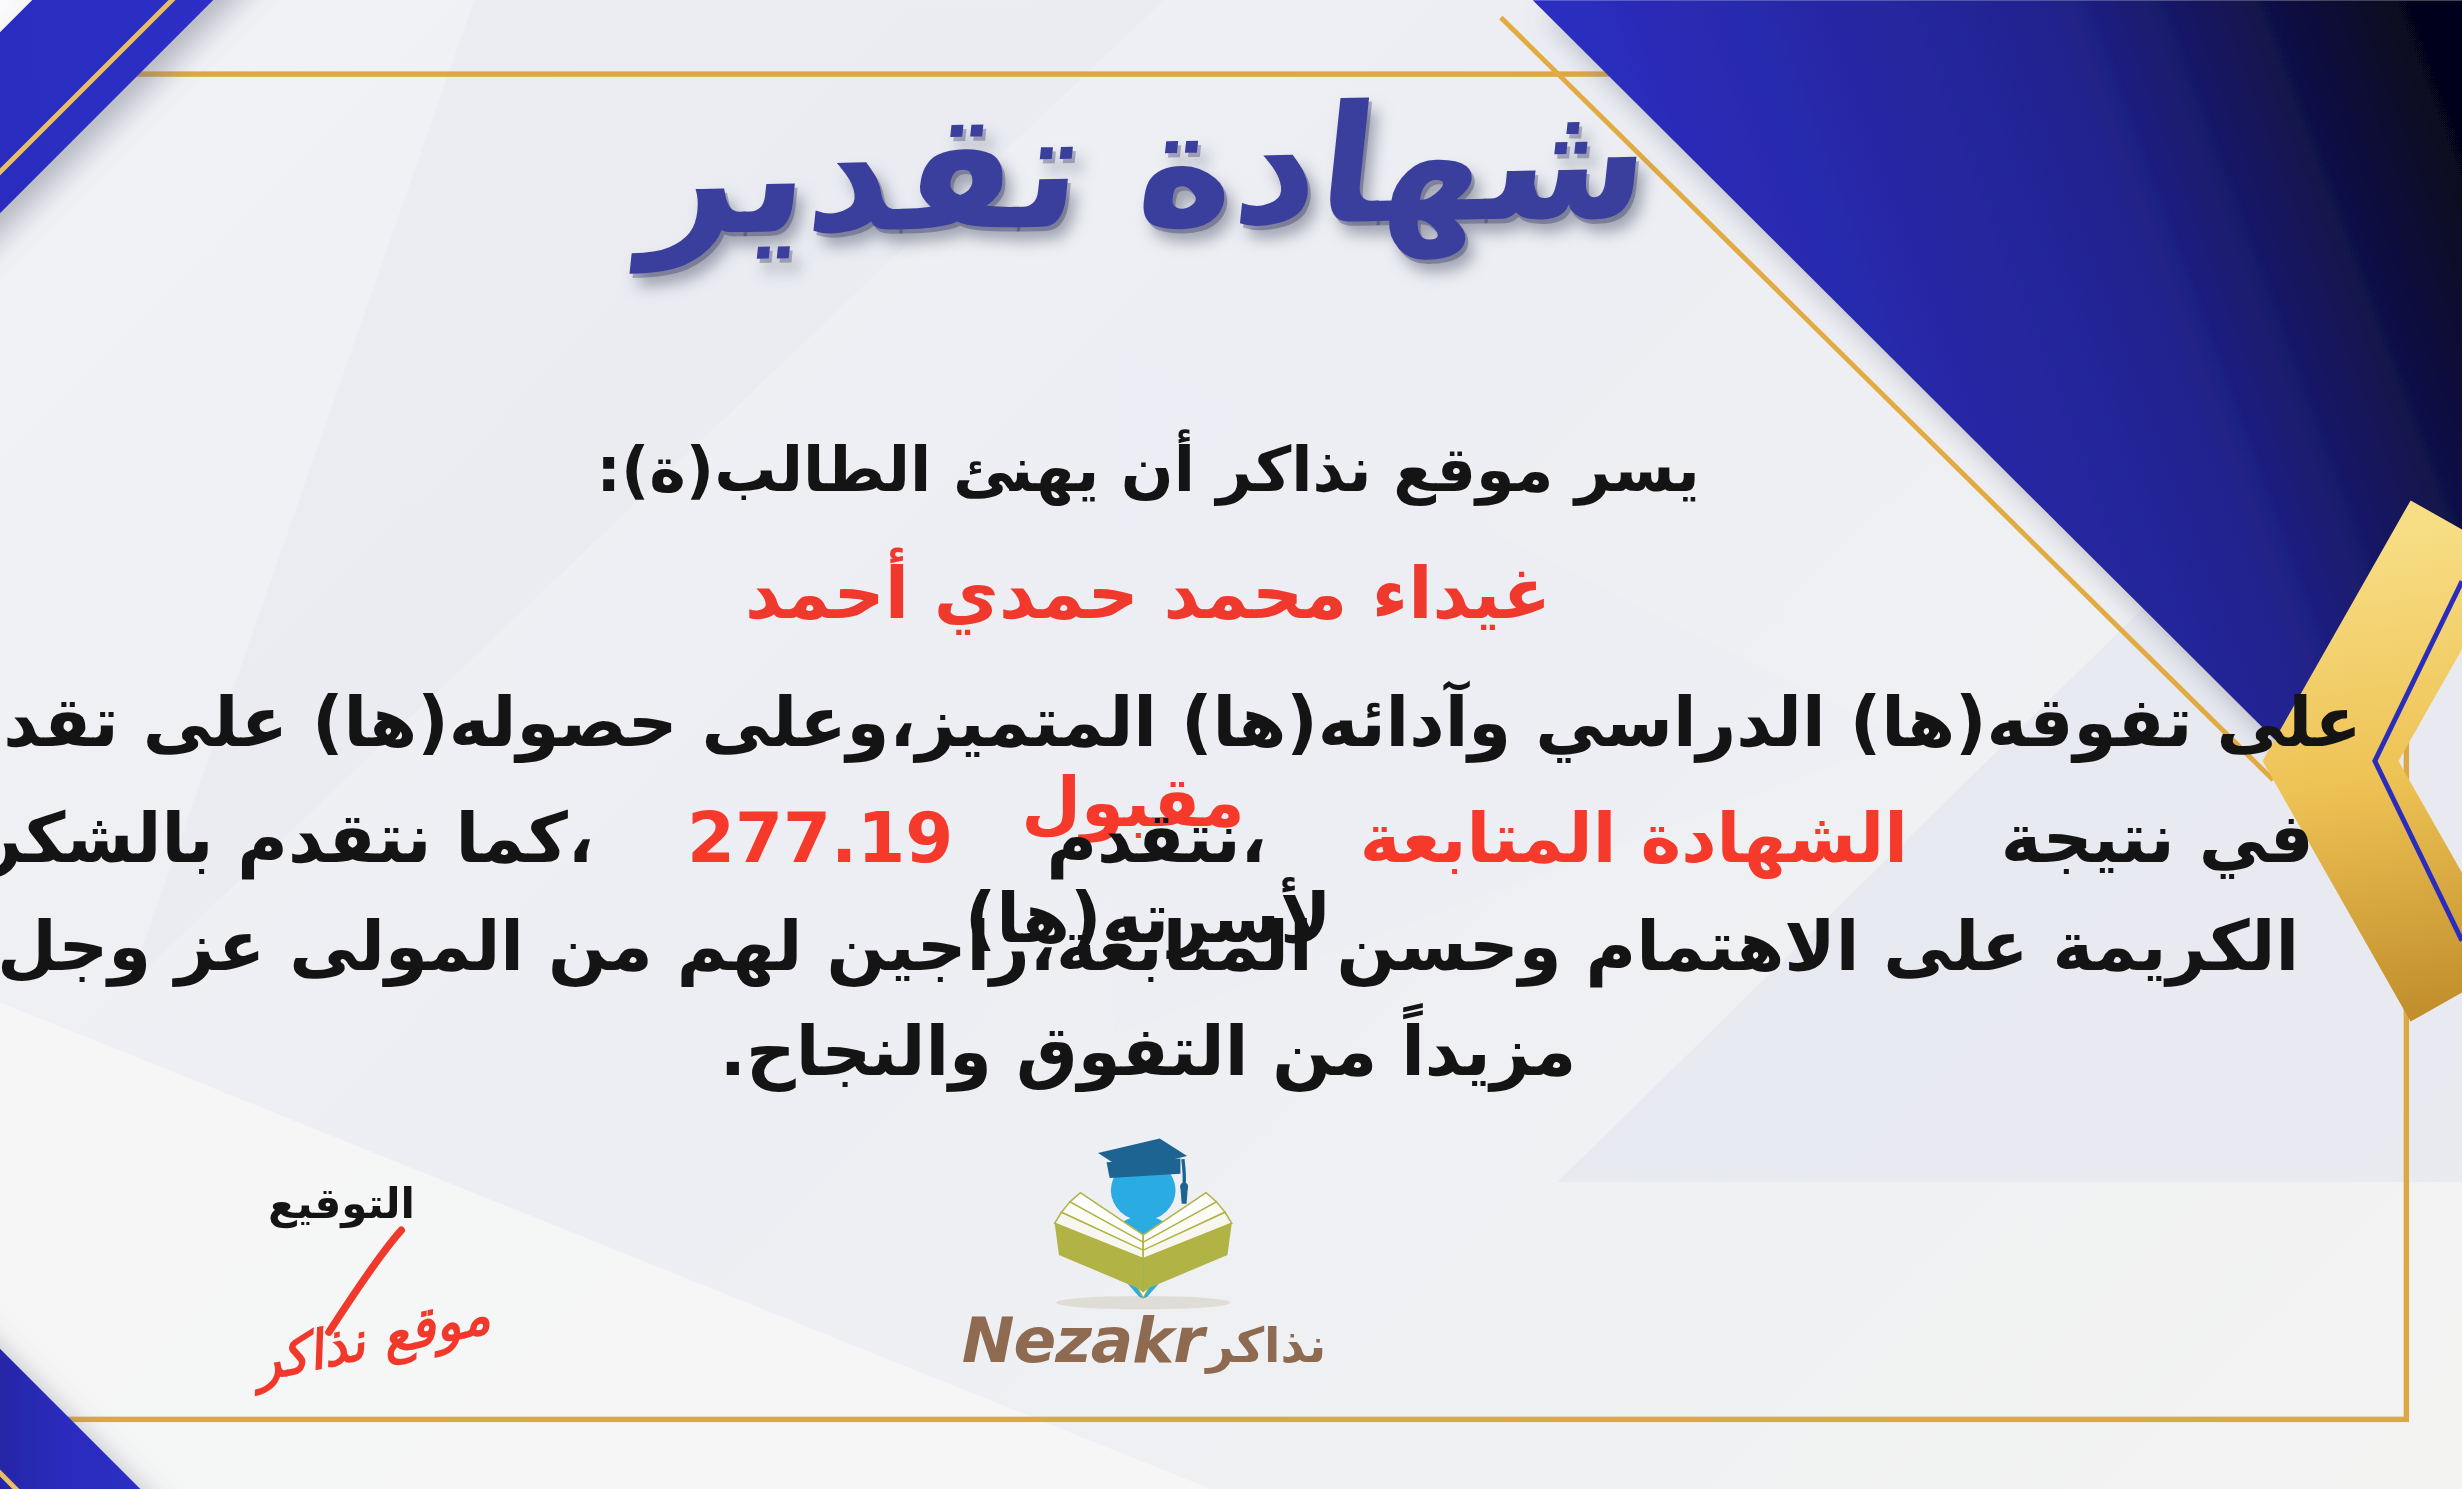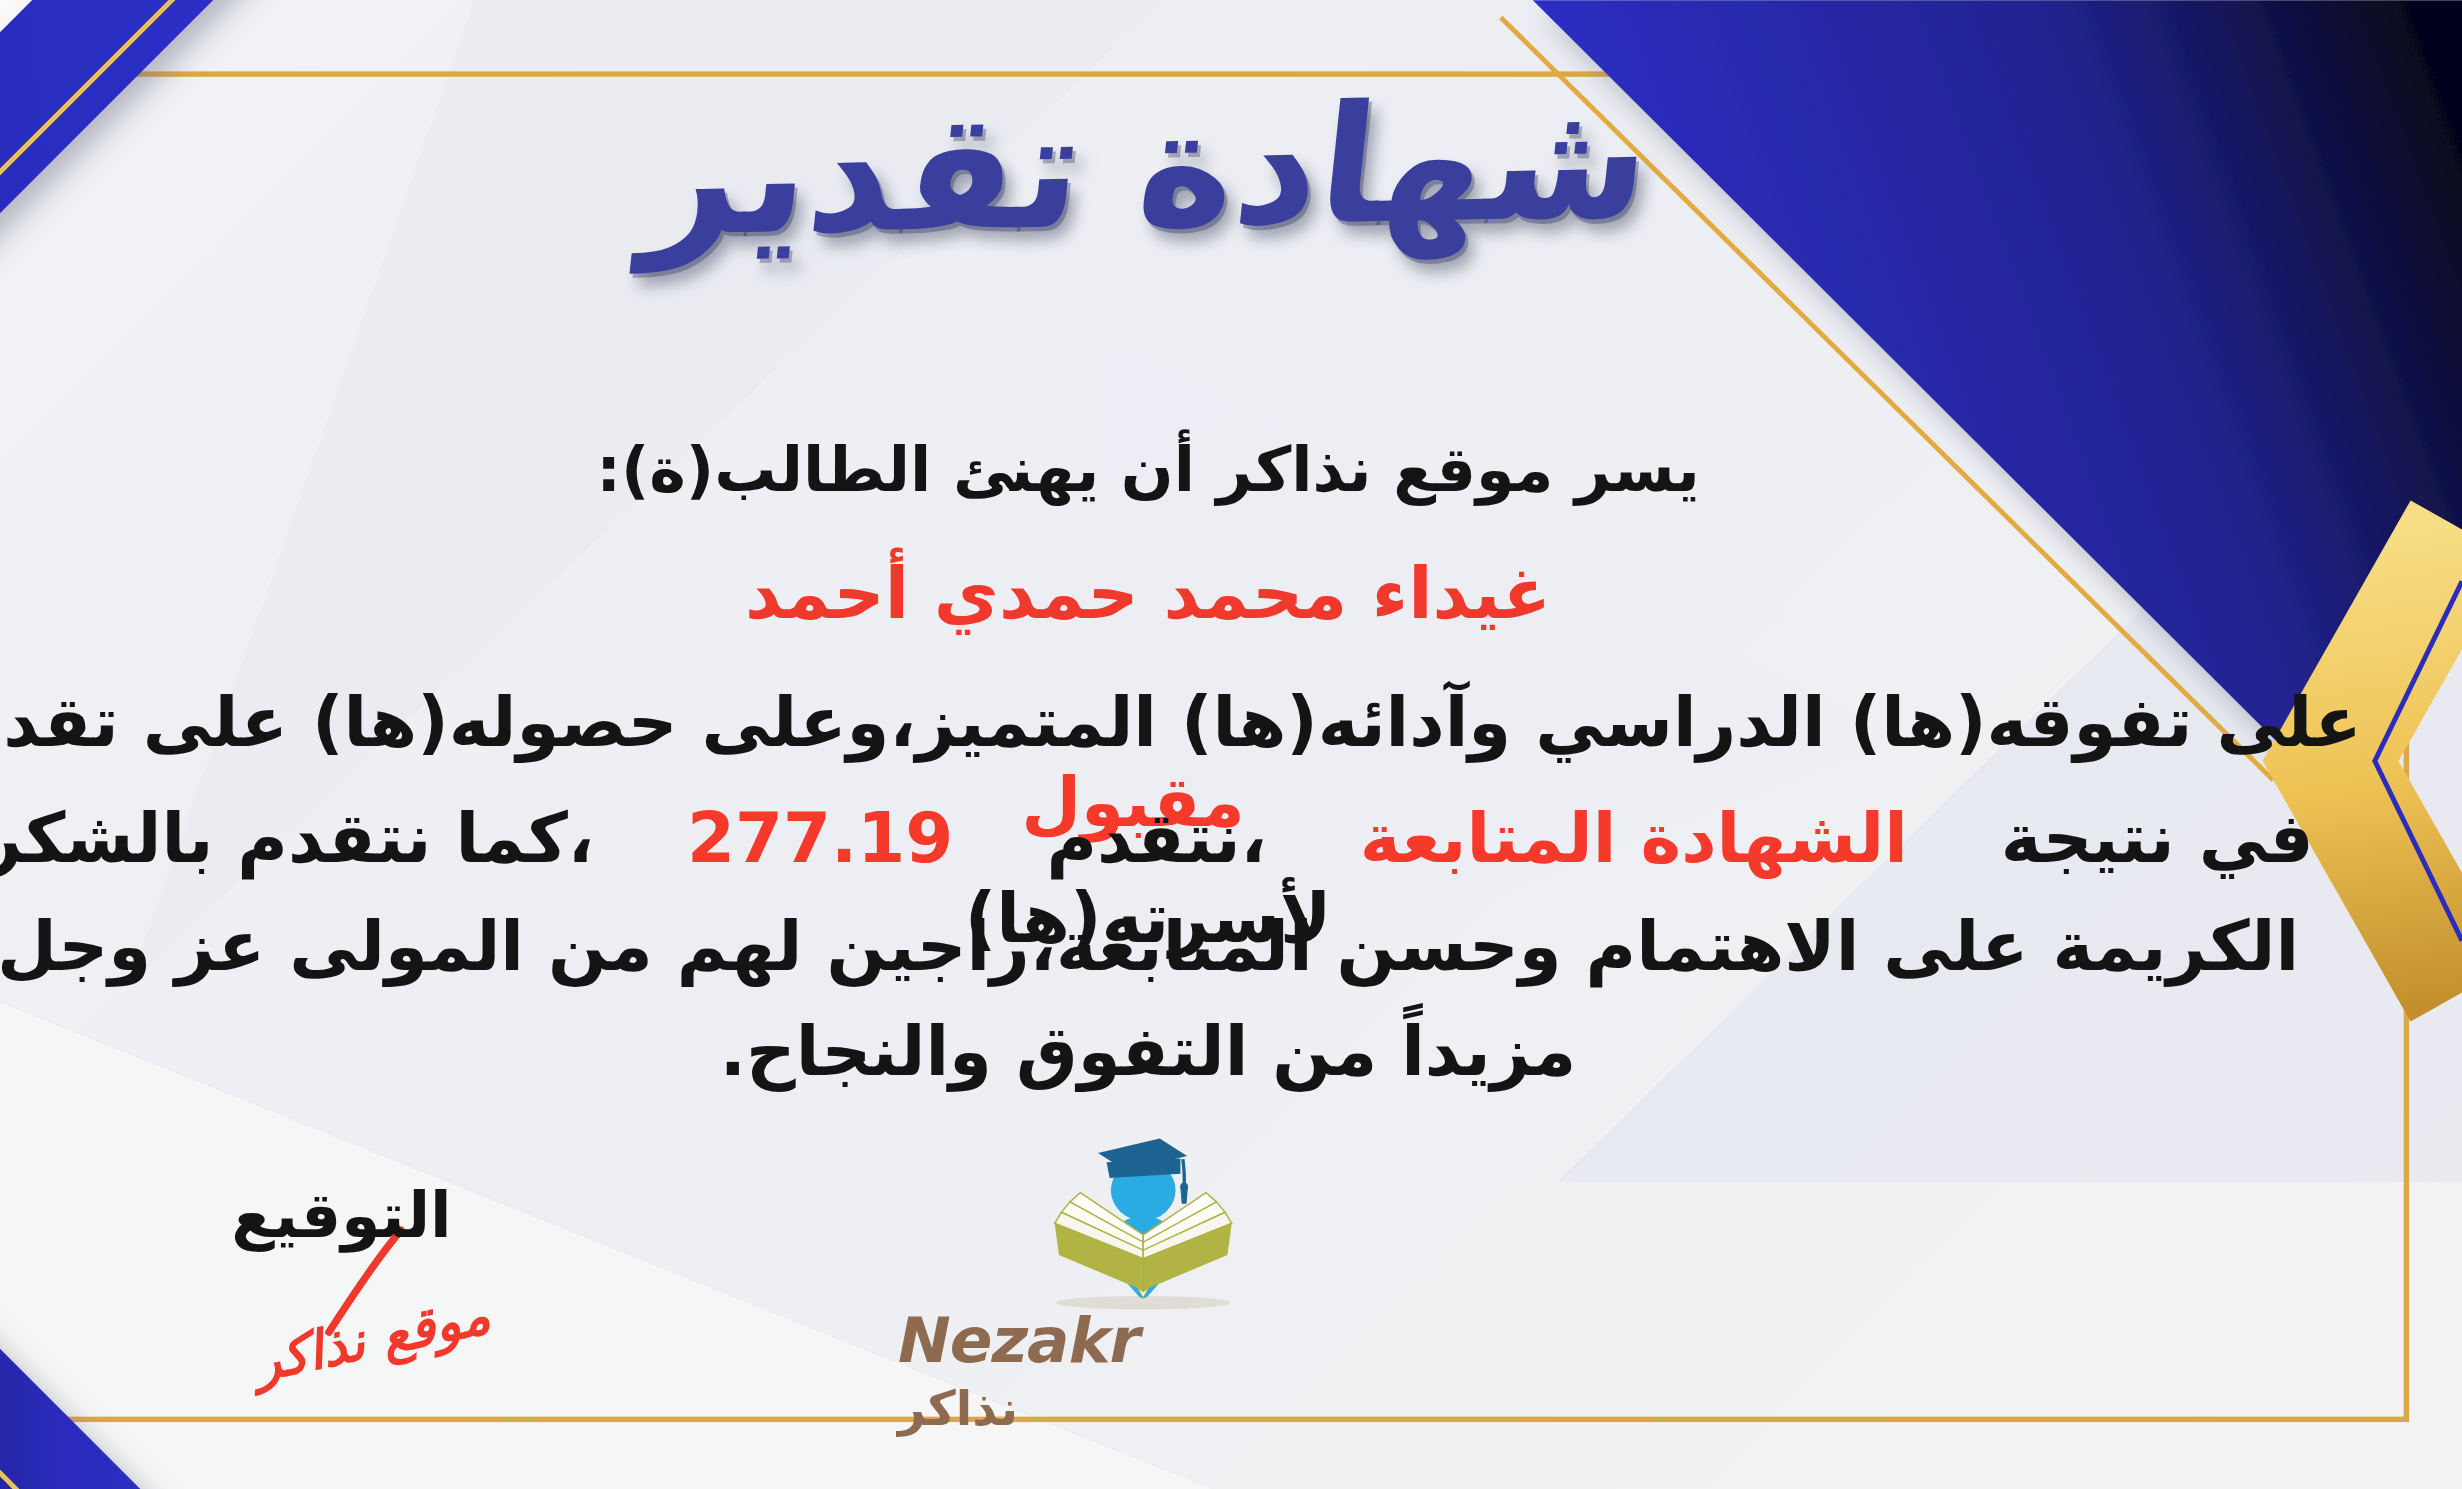--- a/index.html
+++ b/index.html
@@ -18,29 +18,29 @@
   }
   .intro{top:433px;font-size:62px;}
   .student{top:552px;font-size:71px;color:#ef392c;}
   .line3{top:682px;font-size:69px;}
   .line4{top:798px;font-size:69px;}
   .line5{top:906px;font-size:69px;}
   .line6{top:1011px;font-size:69px;}
   .red{color:#f53a2b;}
   .gap-r{margin-left:34px;margin-right:64px;}
   .gap-both{margin-right:69px;margin-left:69px;}
-  .sig-label{position:absolute;left:335px;width:345px;top:1179px;text-align:center;font-size:63px;font-weight:bold;color:#141414;}
+  .sig-label{position:absolute;left:335px;width:345px;top:1179px;text-align:center;font-size:42px;font-weight:bold;color:#141414;}
   .sig-value{
     position:absolute;left:360px;width:355px;top:1308px;text-align:center;
     font-size:53px;font-weight:bold;color:#f0392b;font-style:italic;
     transform:rotate(-12deg);
   }
   .logo-text{
     position:absolute;left:1064px;width:492px;top:1304px;
-    display:flex;flex-direction:column;justify-content:center;align-items:baseline;gap:3px;
+    display:flex;flex-direction:row;justify-content:center;align-items:baseline;gap:3px;
     direction:ltr;color:#8d6a50;font-weight:bold;
   }
   .logo-text .latin{font-size:63px;font-style:italic;letter-spacing:-1px;}
   .logo-text .arabic{font-size:48px;font-style:normal;}
 </style>
 </head>
 <body>
 
 <div id="certificate">
 

